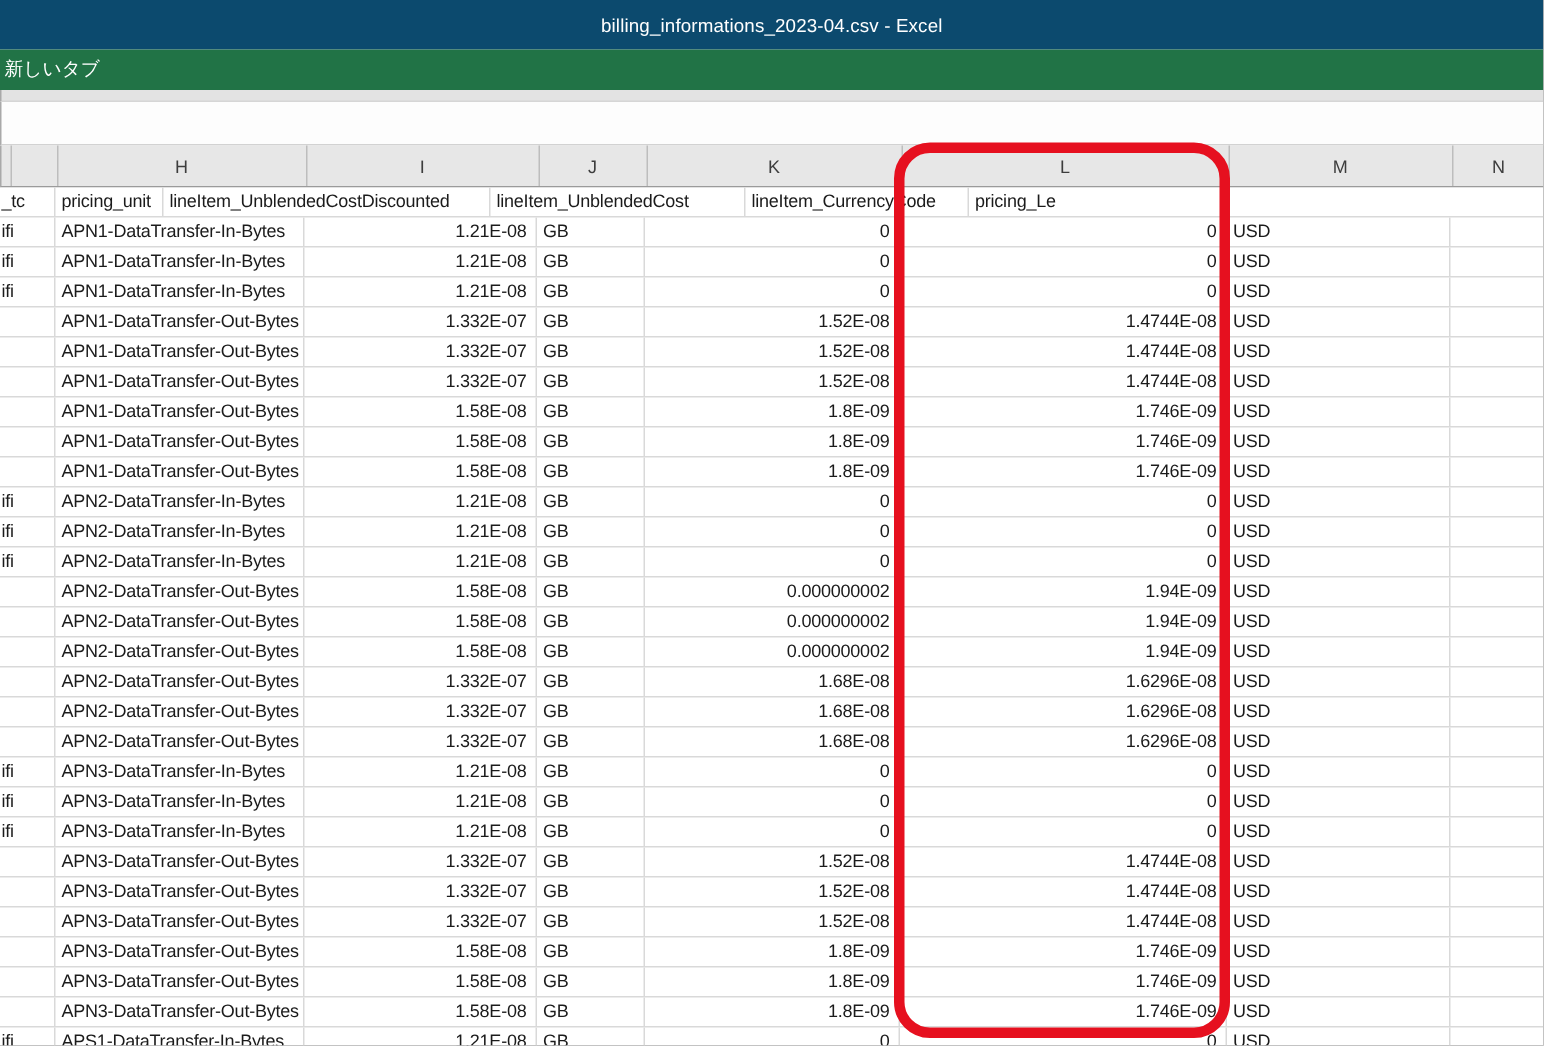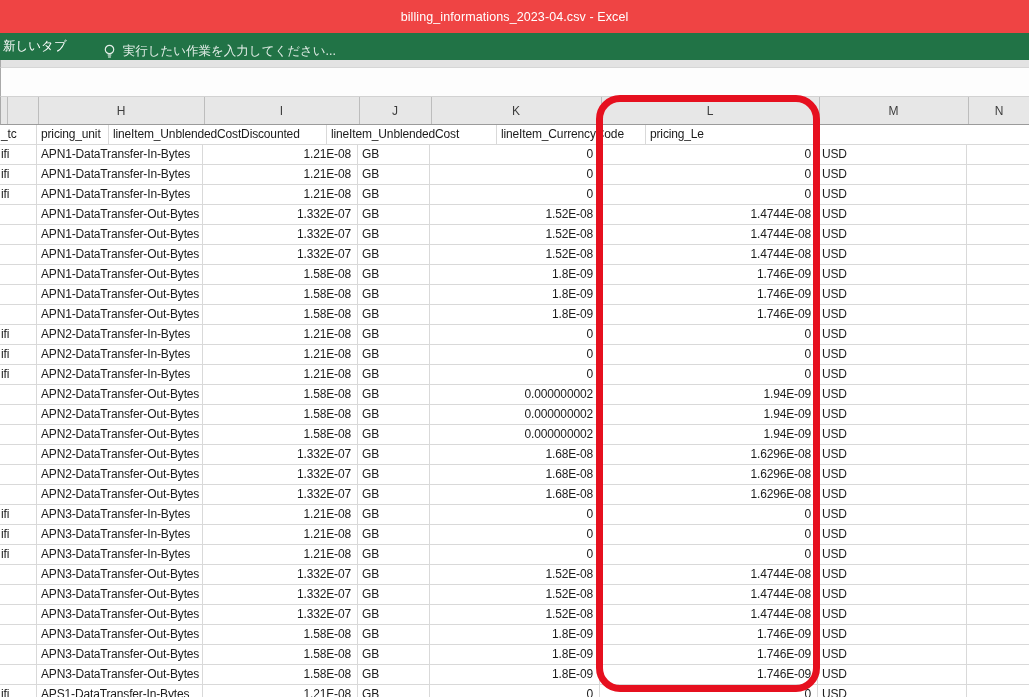--- a/index.html
+++ b/index.html
@@ -4,26 +4,26 @@
 <style>
   html,body{margin:0;padding:0;background:#888;}
   .app{
     position:relative; width:1029px; height:697px; overflow:hidden;
     background:#fff; font-family:"Liberation Sans","DejaVu Sans",sans-serif;
     -webkit-font-smoothing:antialiased;
   }
   
   .titlebar{
     position:absolute; left:0; top:0; width:1029px; height:33px;
-    background:#ef4444; display:flex; align-items:center; justify-content:center;
+    background:#0c4a6e; display:flex; align-items:center; justify-content:center;
   }
   .titlebar .title{ color:#ffffff; font-size:12.5px; letter-spacing:.1px; }
   .ribbon-tabs{
     position:absolute; left:0; top:33px; width:1029px; height:27px;
-    background:#217346; display:flex; align-items:flex-end;
+    background:#217346; display:flex; align-items:center;gap:26px;
   }
   .ribbon-tab{
     color:#ffffff; font-size:12.5px; padding:0 8px 0 3px; height:27px;
     display:flex; align-items:center; cursor:default;
   }
   .tellme{
     display:flex; align-items:center; gap:7px; margin-left:28px;
     color:rgba(255,255,255,.88); font-size:12.5px; cursor:text;
   }
   .tellme svg{ display:block; }
@@ -74,28 +74,20 @@
 <body>
 
 <div class="app">
 
   <div class="titlebar">
     <span class="title">billing_informations_2023-04.csv - Excel</span>
   </div>
 
   <div class="ribbon-tabs">
     <span class="ribbon-tab">新しいタブ</span>
-    <span class="tellme">
-      <svg width="13" height="15" viewBox="0 0 13 15">
-        <circle cx="6.5" cy="5.5" r="4.2" fill="none" stroke="rgba(255,255,255,.88)" stroke-width="1.2"></circle>
-        <line x1="4.7" y1="11" x2="8.3" y2="11" stroke="rgba(255,255,255,.88)" stroke-width="1.2"></line>
-        <line x1="5.1" y1="13" x2="7.9" y2="13" stroke="rgba(255,255,255,.88)" stroke-width="1.2"></line>
-      </svg>
-      <span>実行したい作業を入力してください...</span>
-    </span>
   </div>
 
   <div class="ribbon-edge"></div>
   <div class="formula-strip"></div>
 
   <div class="col-headers">
       <div class="col-letter" style="left: 37px; width: 166px;">H</div>
       <div class="col-letter" style="left: 203px; width: 155px;">I</div>
       <div class="col-letter" style="left: 358px; width: 72px;">J</div>
       <div class="col-letter" style="left: 430px; width: 170px;">K</div>

